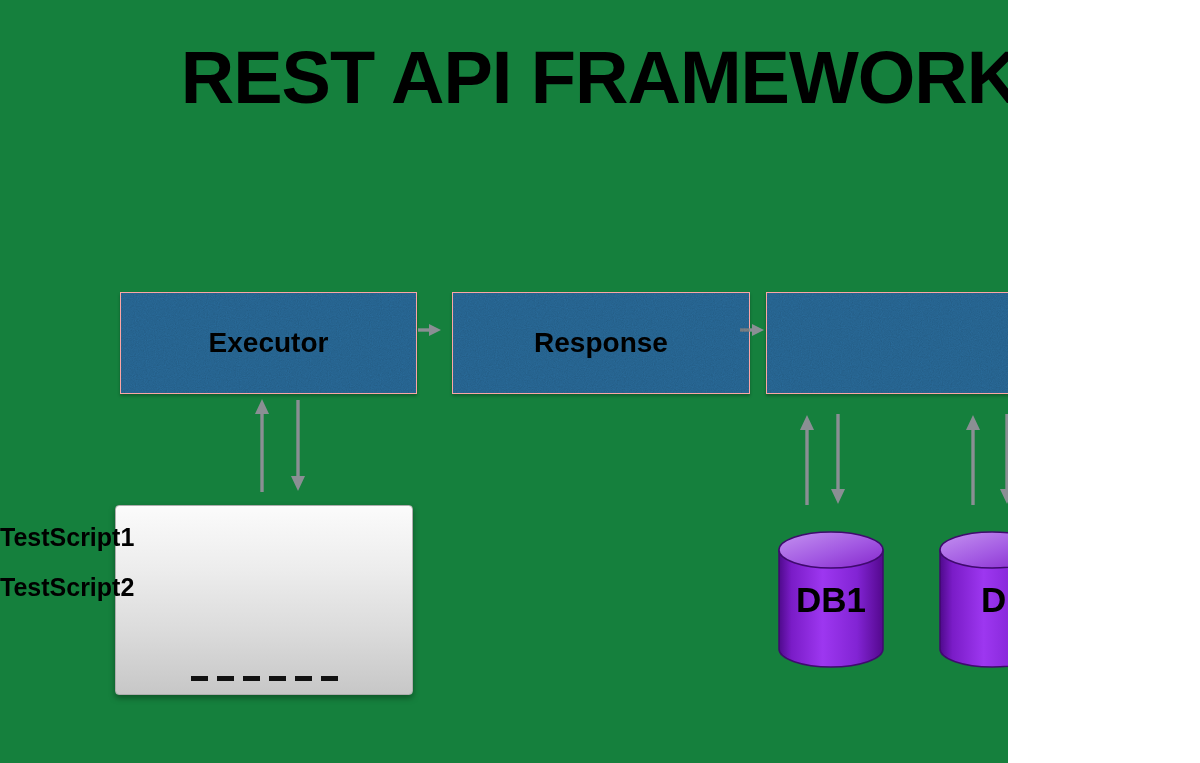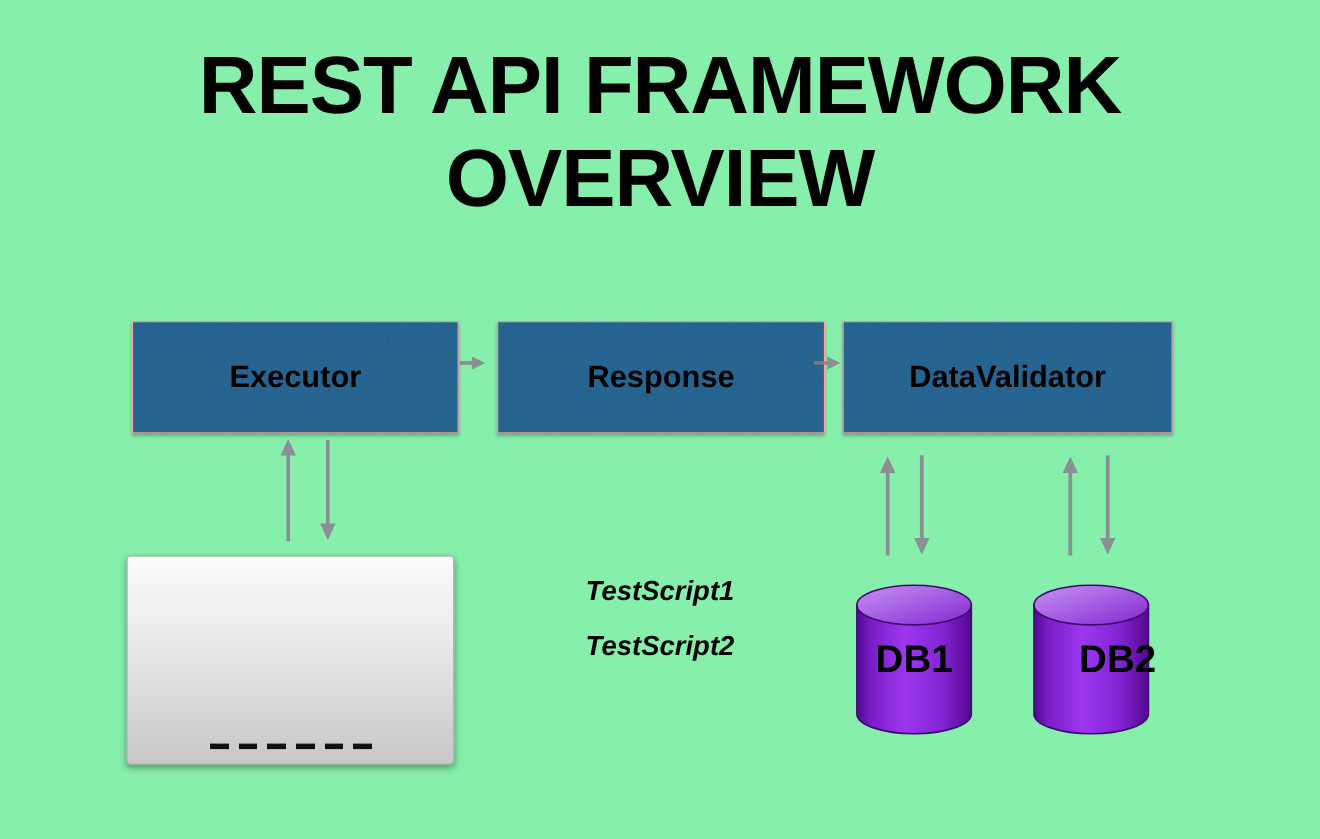--- a/index.html
+++ b/index.html
@@ -1,18 +1,18 @@
 <!DOCTYPE html>
 <html><head>
 <meta charset="utf-8">
 <style>
   * { margin:0; padding:0; box-sizing:border-box; }
   body { background:#ffffff; font-family:"Liberation Sans", sans-serif; }
   .canvas {
-    position:relative; width:1200px; height:763px; background:#86efac;
+    position:relative; width:1008px; height:763px; background:#15803d;
     overflow:hidden; font-family:"Liberation Sans", sans-serif;
   }
   .title {
     position:absolute; top:36px; left:0; width:1200px;
     text-align:center; color:#000; font-weight:700;
     font-size:74px; line-height:84px; letter-spacing:-1px;
   }
   
   .node {
     position:absolute; top:292px; height:102px;
@@ -31,22 +31,22 @@
   .arrows-layer { position:absolute; left:0; top:0; width:1200px; height:763px; pointer-events:none; }
   .arrows-layer line { stroke-width:3.4; }
   
   .script-box {
     position:absolute; left:115px; top:505px; width:298px; height:190px;
     background:linear-gradient(180deg,#fbfbfb 0%,#ececec 35%,#dcdcdc 65%,#c7c7c7 100%);
     border:1px solid #adadad; border-radius:4px;
     box-shadow:0 3px 6px rgba(0,0,0,0.35);
   }
   .script-line {
-    position:absolute; left:0; width:100%; text-align:center;
-    font-size:25px; line-height:26px; font-weight:700; color:#000;font-style:italic;
+    position:absolute; left:0; width:100%; 
+    font-size:25px; line-height:26px; font-weight:700; color:#000;
   }
   .script-line.s1 { top:524px; }
   .script-line.s2 { top:574px; }
   .script-line.s3 { top:622px; }
   .dashed-line {
     position:absolute; left:191px; top:676px; width:152px; height:4.5px;
     background:repeating-linear-gradient(90deg,#111 0px,#111 17px,transparent 17px,transparent 26px);
   }
   
   .db-layer { position:absolute; left:760px; top:520px; width:300px; height:170px; }
@@ -66,40 +66,38 @@
     <defs>
       <filter id="paperNoise" x="0" y="0" width="100%" height="100%">
         <feTurbulence type="fractalNoise" baseFrequency="0.9" numOctaves="2" stitchTiles="stitch" result="n"></feTurbulence>
         <feColorMatrix in="n" type="matrix" values="0 0 0 0 0  0 0 0 0 0  0 0 0 0 0  0.2 0.2 0.2 0 0"></feColorMatrix>
       </filter>
     </defs>
   </svg>
 
   <div class="title">
     <div>REST API FRAMEWORK</div>
-    <div>OVERVIEW</div>
   </div>
 
   <div class="node node-executor">
     <svg class="tex">
         <rect width="100%" height="100%" filter="url(#paperNoise)"></rect>
       </svg>
     <span class="node-label">Executor</span>
   </div>
   <div class="node node-response">
     <svg class="tex">
         <rect width="100%" height="100%" filter="url(#paperNoise)"></rect>
       </svg>
     <span class="node-label">Response</span>
   </div>
   <div class="node node-datavalidator">
     <svg class="tex">
         <rect width="100%" height="100%" filter="url(#paperNoise)"></rect>
       </svg>
-    <span class="node-label">DataValidator</span>
   </div>
 
   <div class="script-box"></div>
   <div class="script-line s1">TestScript1</div>
   <div class="script-line s2">TestScript2</div>
   <div class="dashed-line"></div>
 
   <svg class="db-layer" viewBox="0 0 300 170">
     <defs>
       <linearGradient id="cylBody" x1="0" y1="0" x2="1" y2="0">

